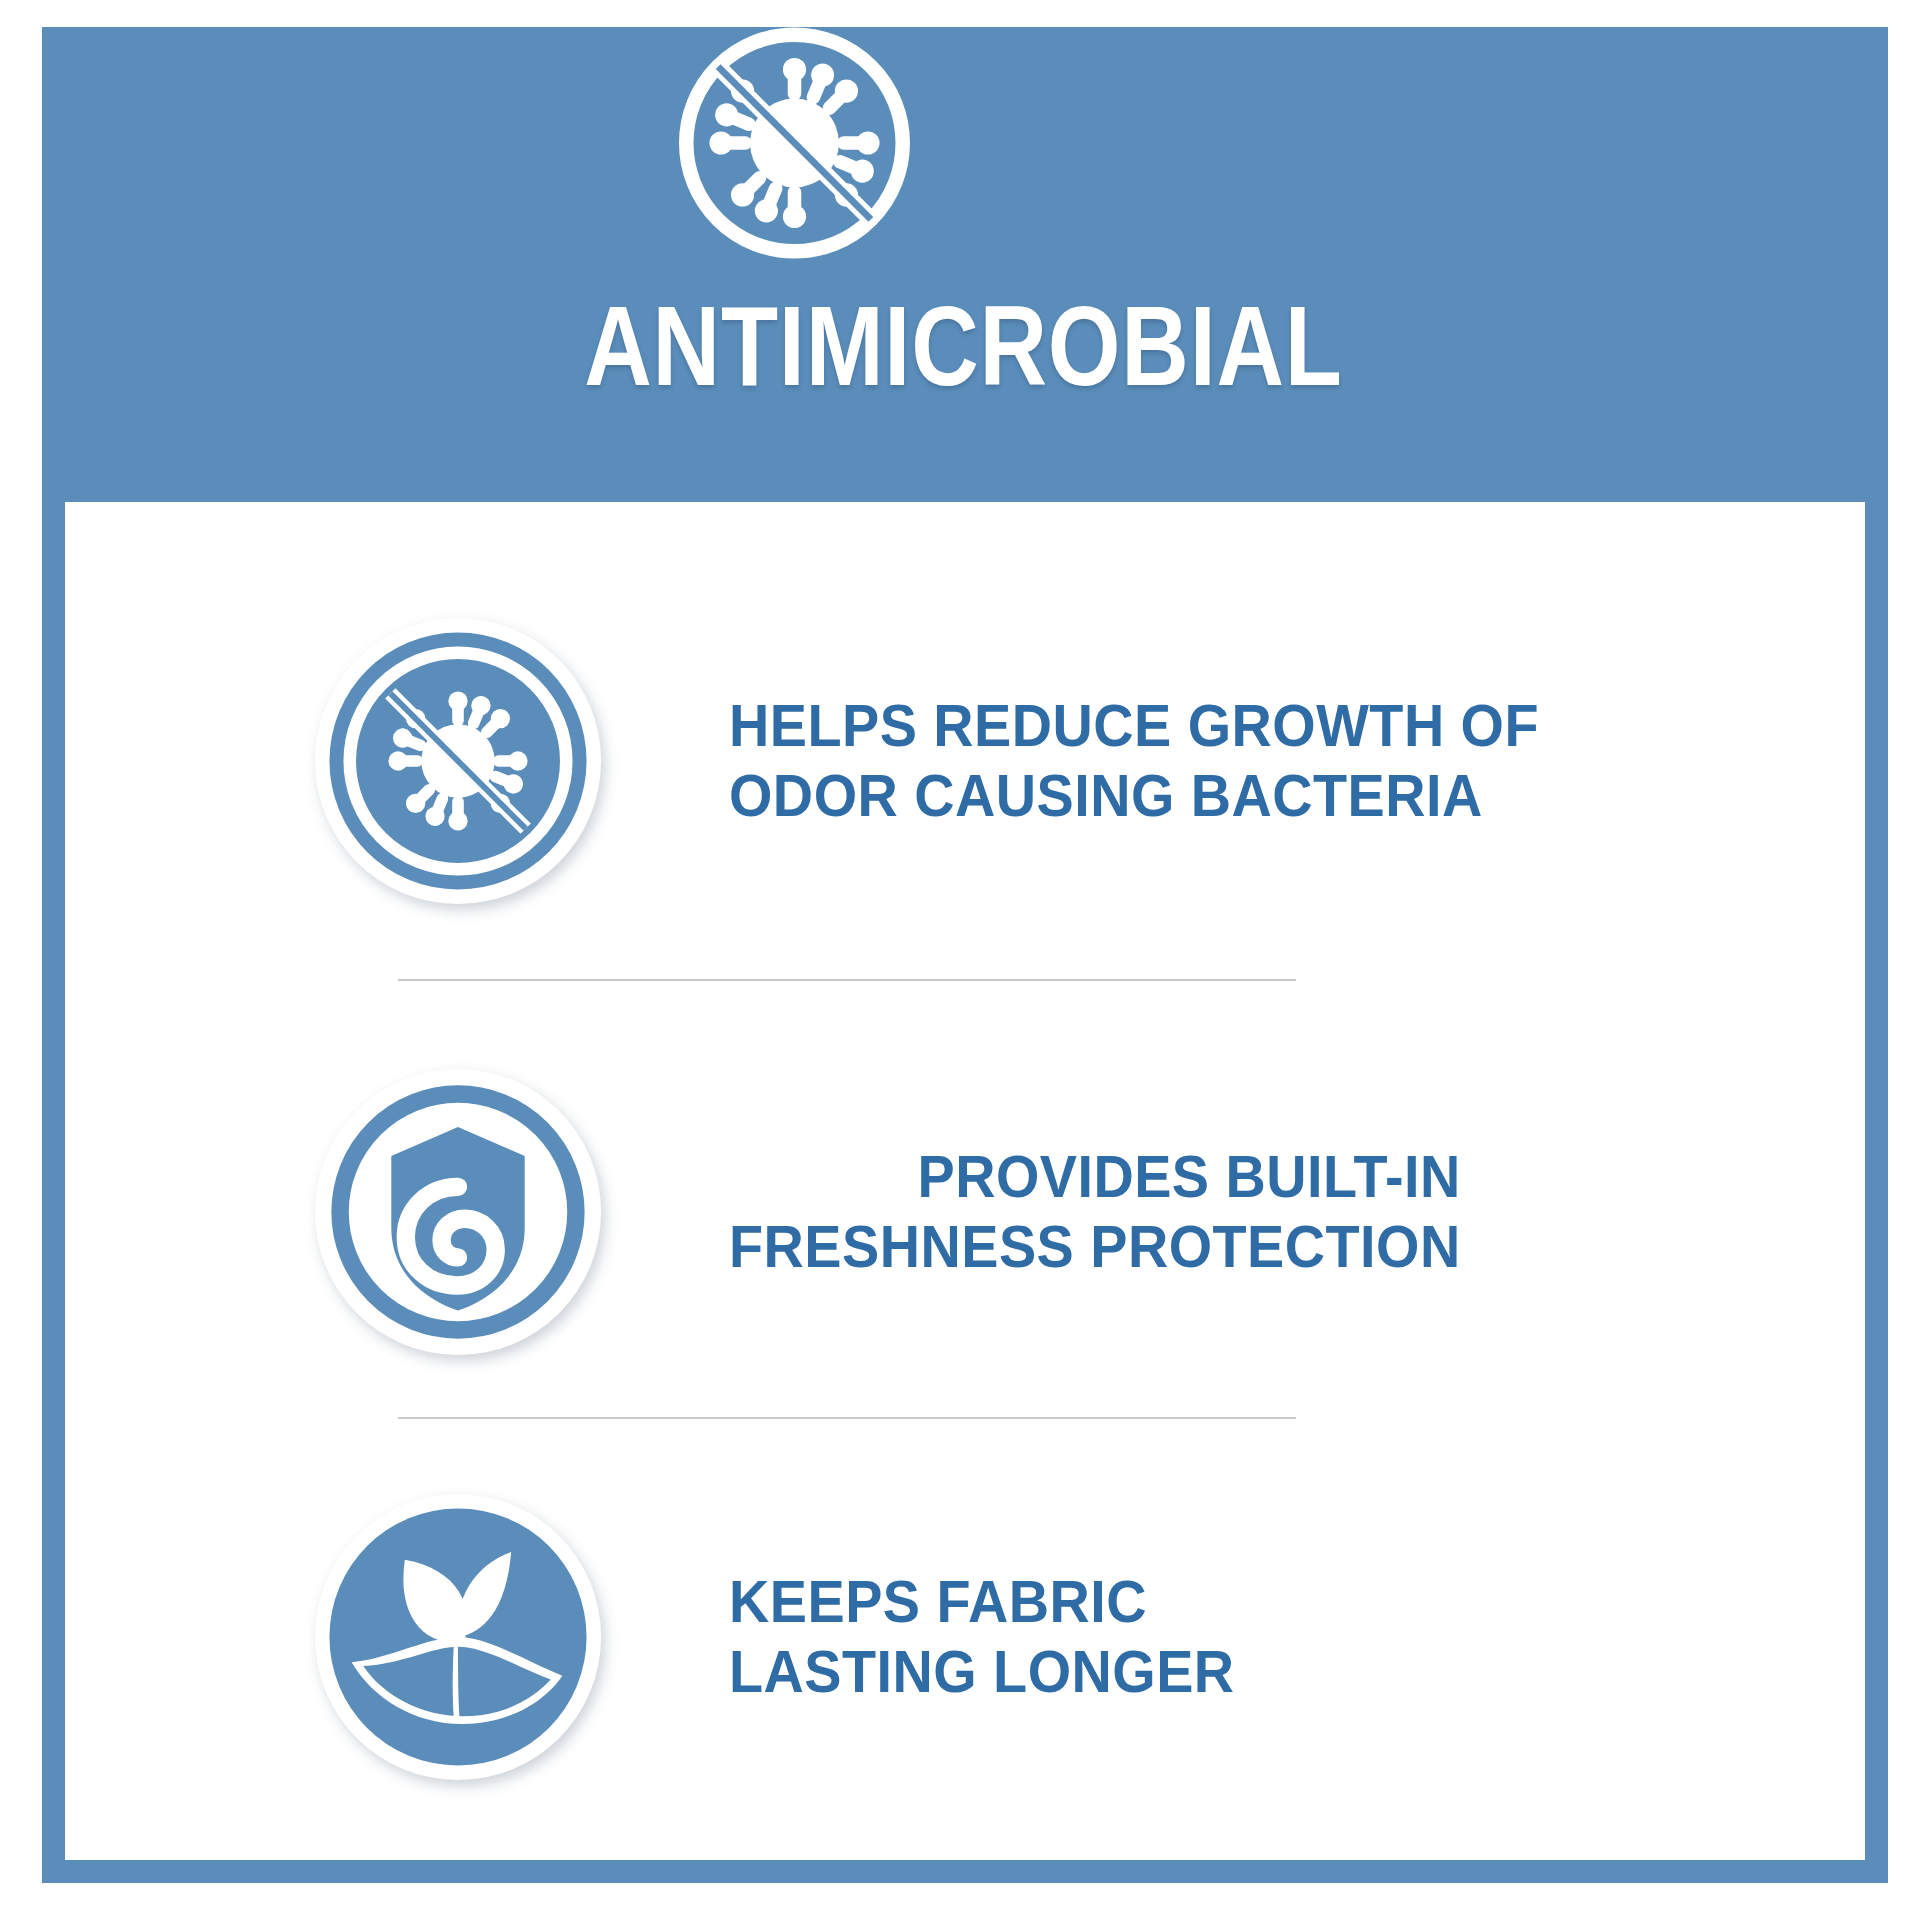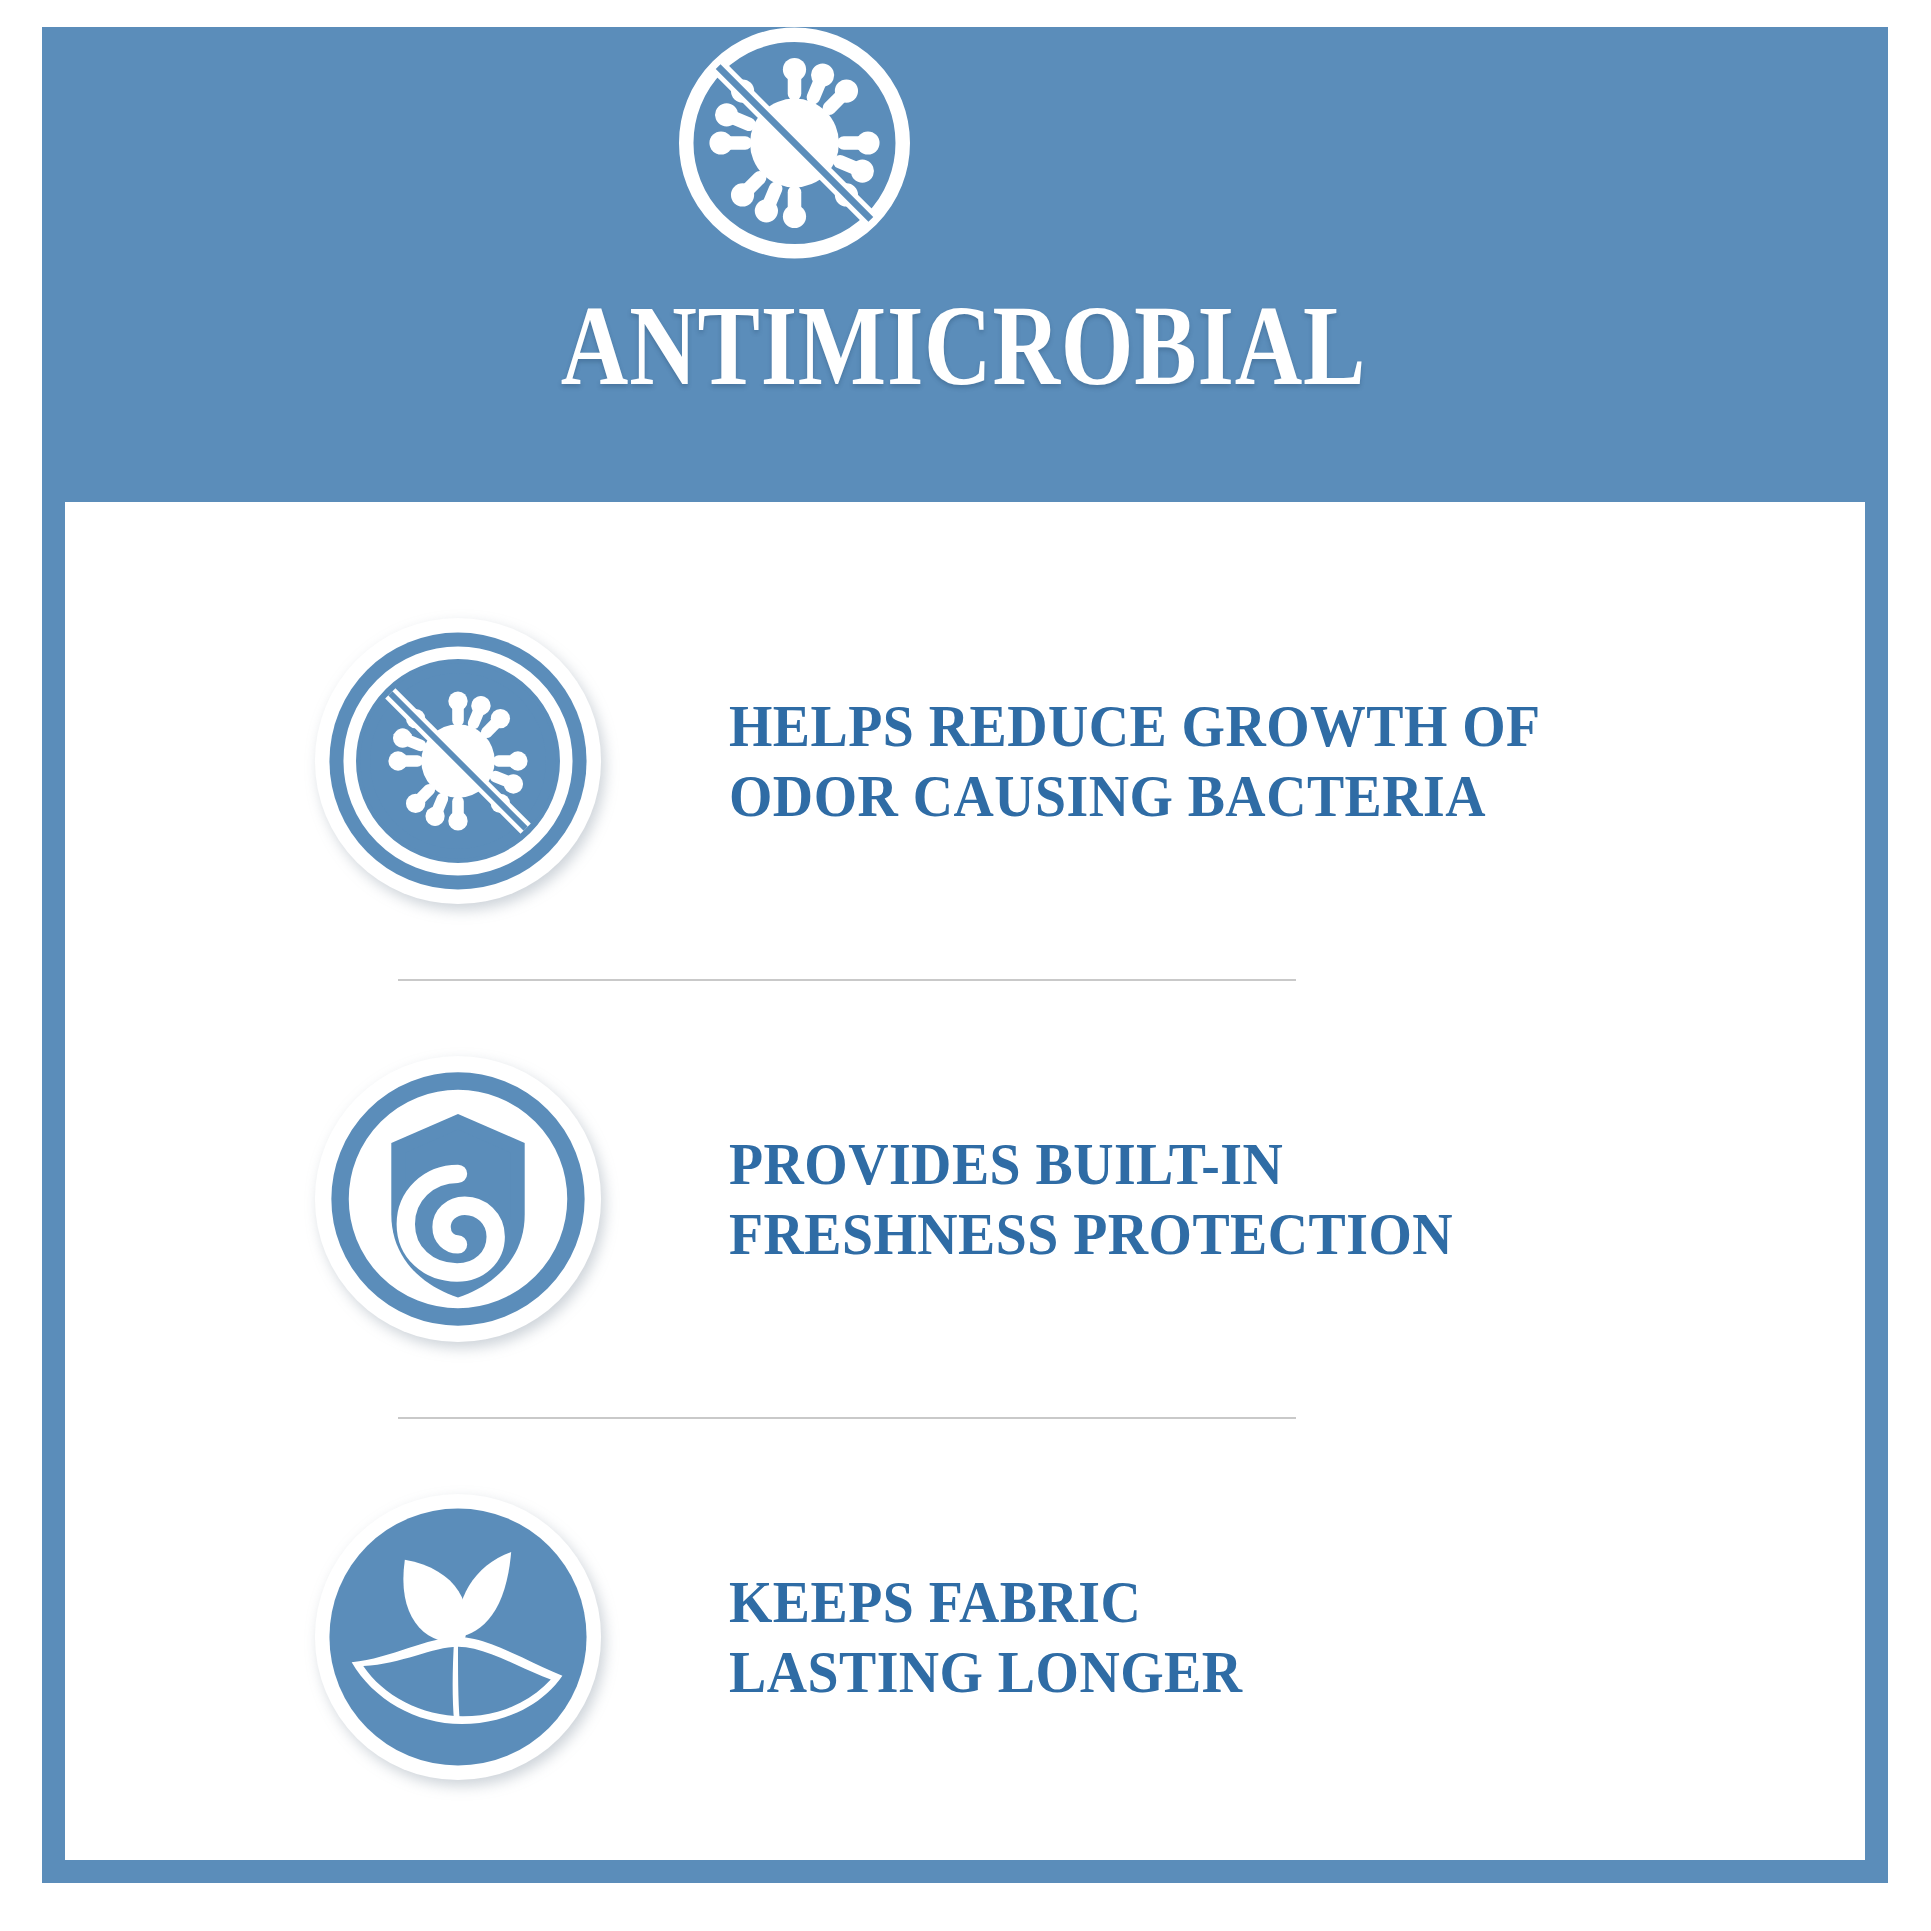--- a/index.html
+++ b/index.html
@@ -16,21 +16,20 @@
 
   
   #card {
     position: absolute;
     left: 32px;
     top: 19.3px;
     width: 1863px;
     height: 1871px;
     background: #ffffff;
     box-sizing: border-box;
-    font-family: Liberation Serif, serif;
   }
 
   
   #frame {
     position: absolute;
     left: 9.7px;
     top: 7.7px;
     width: 1846px;
     height: 1856px;
     border: 23px solid #5b8dba;
@@ -95,21 +94,21 @@
   }
   .row {
     position: absolute;
     left: 0;
     width: 1800px;
     height: 436px;
     display: flex;
     align-items: center;
   }
   #row-0 { top: 41px; }
-  #row-1 { top: 479px; }
+  #row-1 { top: 492px; text-align: right; }
   #row-2 { top: 917px; }
 
   .divider {
     position: absolute;
     left: 333px;
     width: 898px;
     height: 1.9px;
     background: #c9c9c9;
   }
   #divider-0 { top: 477px; }

